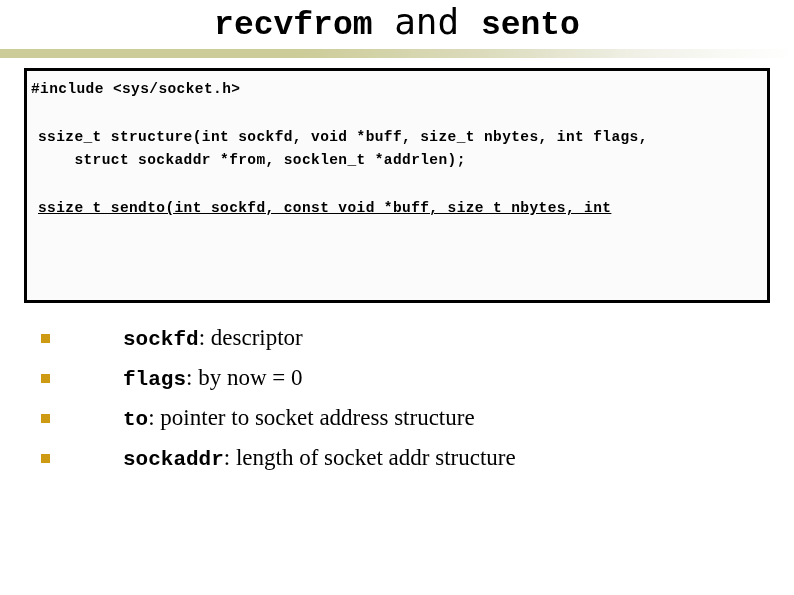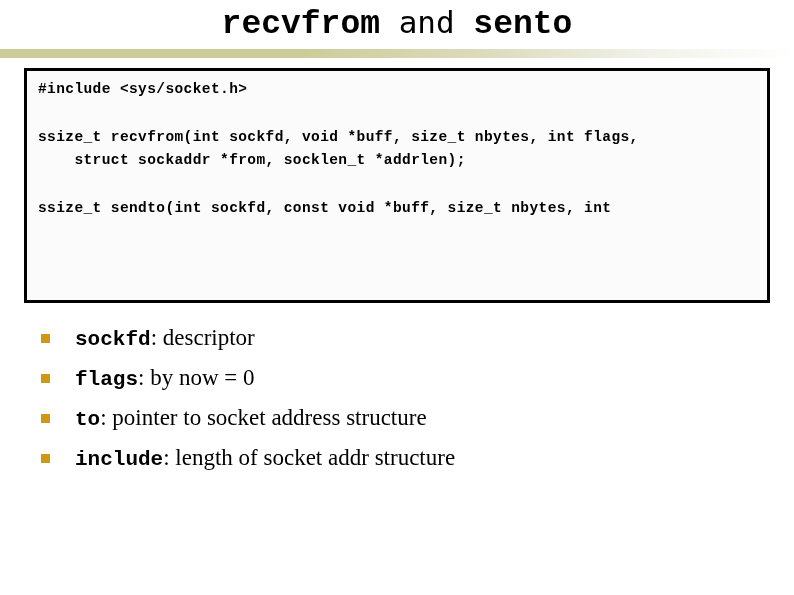--- a/index.html
+++ b/index.html
@@ -29,21 +29,21 @@
   }
   .title-mono-serif {
     font-family: "Liberation Mono", "DejaVu Sans Mono", monospace;
     font-weight: bold;
     font-size: 33px;
     letter-spacing: 0px;
   }
   .title-mono-sans {
     font-family: "DejaVu Sans Mono", monospace;
     font-weight: normal;
-    font-size: 31px;
+    font-size: 36px;
   }
 
   
   #title-divider {
     position: absolute;
     left: 0;
     top: 49px;
     width: 794px;
     height: 9px;
     background: linear-gradient(to right,
@@ -67,24 +67,24 @@
     overflow: hidden;
   }
   .code-line {
     font-family: "Liberation Mono", "DejaVu Sans Mono", monospace;
     font-weight: bold;
     font-size: 14.5px;
     color: #000000;
     white-space: pre;
     letter-spacing: 0.4px;
   }
-  #code-include  { position: absolute; left: 11px; top: 10px; text-align: right; }
+  #code-include  { position: absolute; left: 4px; top: 10px; text-align: right; }
   #code-recv-1   { position: absolute; left: 11px; top: 58px; }
   #code-recv-2   { position: absolute; left: 11px; top: 81px; }
-  #code-send-1   { position: absolute; left: 11px; top: 129px; }
+  #code-send-1   { position: absolute; left: 11px; top: 129px; text-decoration: underline; }
   #code-send-2   { position: absolute; left: 11px; top: 152px; }
   #code-returns  { position: absolute; left: 11px; top: 200px; width: 740px; }
 
   
   #param-list {
     position: absolute;
     left: 0px;
     top: 318px;
     width: 794px;
   }
@@ -101,40 +101,41 @@
     top: 16px;
     width: 9px;
     height: 9px;
     background: #cf9a13;
   }
   .param-name {
     font-family: "Liberation Mono", "DejaVu Sans Mono", monospace;
     font-weight: bold;
     font-size: 21px;
     color: #000000;
+    margin-left: 48px;
   }
   .param-desc {
     font-family: Liberation Serif, serif;
     font-weight: normal;
     font-size: 23px;
     color: #000000;
   }
 </style>
 </head>
 <body>
 
 <div id="slide-title">
   <span class="title-mono-serif">recvfrom</span><span class="title-mono-sans"> and </span><span class="title-mono-serif">sento</span>
 </div>
 
 <div id="title-divider"></div>
 
 <div id="code-box">
   <div class="code-line" id="code-include">#include &lt;sys/socket.h&gt;</div>
-  <div class="code-line" id="code-recv-1">ssize_t recvfrom(int sockfd, void *buff, size_t nbytes, int flags,</div>
+  <div class="code-line" id="code-recv-1">ssize_t structure(int sockfd, void *buff, size_t nbytes, int flags,</div>
   <div class="code-line" id="code-recv-2">    struct sockaddr *from, socklen_t *addrlen);</div>
   <div class="code-line" id="code-send-1">ssize_t sendto(int sockfd, const void *buff, size_t nbytes, int</div>
   <div class="code-line" id="code-returns">
     
     
   </div>
 </div>
 
 <div id="param-list">
 
@@ -150,16 +151,16 @@
     <span class="param-name">flags</span><span class="param-desc">: by now = 0</span>
   </div>
 
   <div class="param-row">
     <span class="bullet-square"></span>
     <span class="param-name">to</span><span class="param-desc">: pointer to socket address structure</span>
   </div>
 
   <div class="param-row">
     <span class="bullet-square"></span>
-    <span class="param-name">include</span><span class="param-desc">: length of socket addr structure</span>
+    <span class="param-name">sockaddr</span><span class="param-desc">: length of socket addr structure</span>
   </div>
 
 </div>
 
 </body></html>

